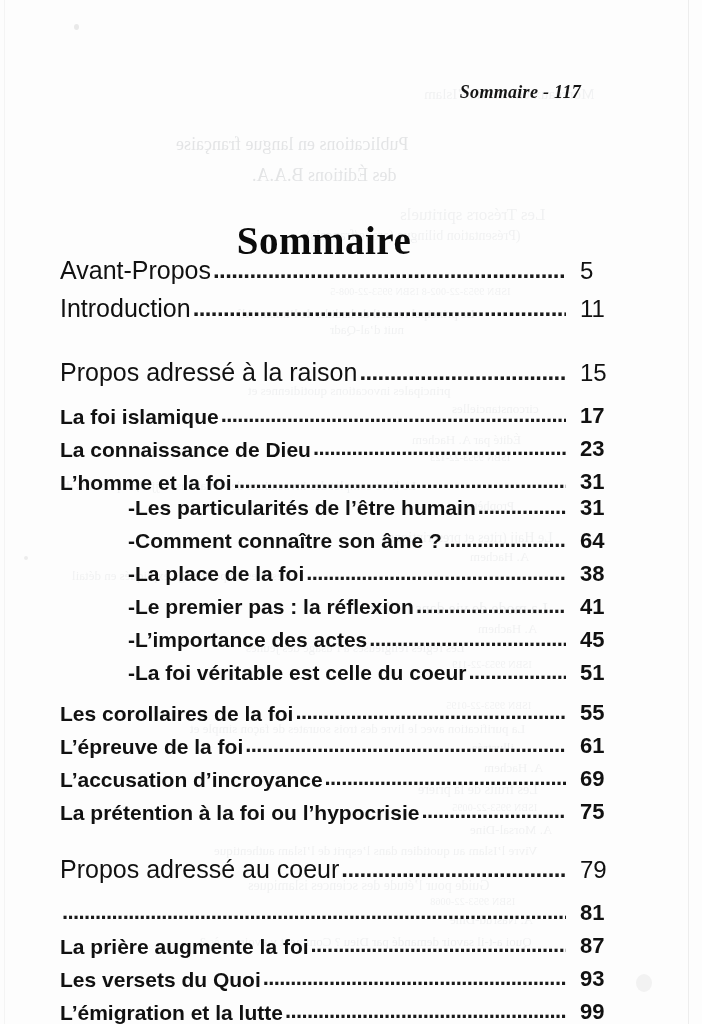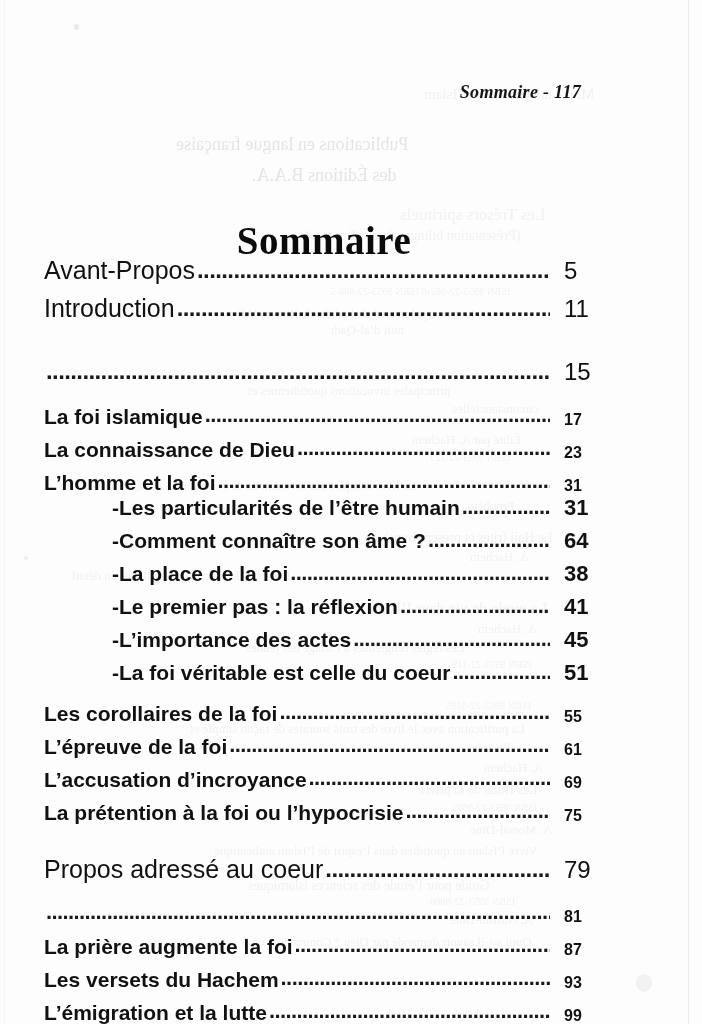--- a/index.html
+++ b/index.html
@@ -87,21 +87,21 @@
     font-weight: bold;
     font-size: 39px;
     letter-spacing: .5px;
     color: #0b0b0b;
     padding-right: 54px;
   }
 
   
   .toc {
     position: absolute;
-    left: 44px;
+    left: 60px;
     top: 256px;
     width: 582px;
   }
   .toc-row {
     display: flex;
     align-items: baseline;
     white-space: nowrap;
   }
   .toc-label {
     flex: 0 0 auto;
@@ -133,21 +133,21 @@
   .lvl0 .toc-dots { font-size: 24px; }
 
   
   .lvl1 {
     font-size: 21px;
     font-weight: bold;
     height: 33px;
     align-items: flex-end;
   }
   .lvl1 .toc-dots { font-size: 22px; }
-  .lvl1 .toc-page { font-size: 16px; font-weight: bold; }
+  .lvl1 .toc-page { font-size: 22px; font-weight: bold; }
 
   
   .lvl2 {
     font-size: 21px;
     font-weight: bold;
     height: 33px;
     padding-left: 68px;
   }
   .lvl2 .toc-dots { font-size: 22px; }
   .lvl2 .toc-page { font-size: 22px; font-weight: bold; }
@@ -214,20 +214,21 @@
         </div>
         <div class="toc-row lvl0">
           <span class="toc-label">Introduction</span>
           <span class="toc-dots">........................................................................................................................</span>
           <span class="toc-page">11</span>
         </div>
       </div>
     <div class="gap-md"></div>
     <div id="part-one">
         <div class="toc-row lvl0">
+          <span class="toc-label">Propos adressé à la raison</span>
           <span class="toc-dots">........................................................................................................................</span>
           <span class="toc-page">15</span>
         </div>
         <div class="toc-row lvl1">
           <span class="toc-label">La foi islamique</span>
           <span class="toc-dots">........................................................................................................................</span>
           <span class="toc-page">17</span>
         </div>
         <div class="toc-row lvl1">
           <span class="toc-label">La connaissance de Dieu</span>
@@ -300,21 +301,21 @@
         <div class="toc-row lvl1">
           <span class="toc-dots">........................................................................................................................</span>
           <span class="toc-page">81</span>
         </div>
         <div class="toc-row lvl1">
           <span class="toc-label">La prière augmente la foi</span>
           <span class="toc-dots">........................................................................................................................</span>
           <span class="toc-page">87</span>
         </div>
         <div class="toc-row lvl1">
-          <span class="toc-label">Les versets du Hachem</span>
+          <span class="toc-label">Les versets du Quoi</span>
           <span class="toc-dots">........................................................................................................................</span>
           <span class="toc-page">93</span>
         </div>
         <div class="toc-row lvl1">
           <span class="toc-label">L’émigration et la lutte</span>
           <span class="toc-dots">........................................................................................................................</span>
           <span class="toc-page">99</span>
         </div>
       </div>
   </div>

